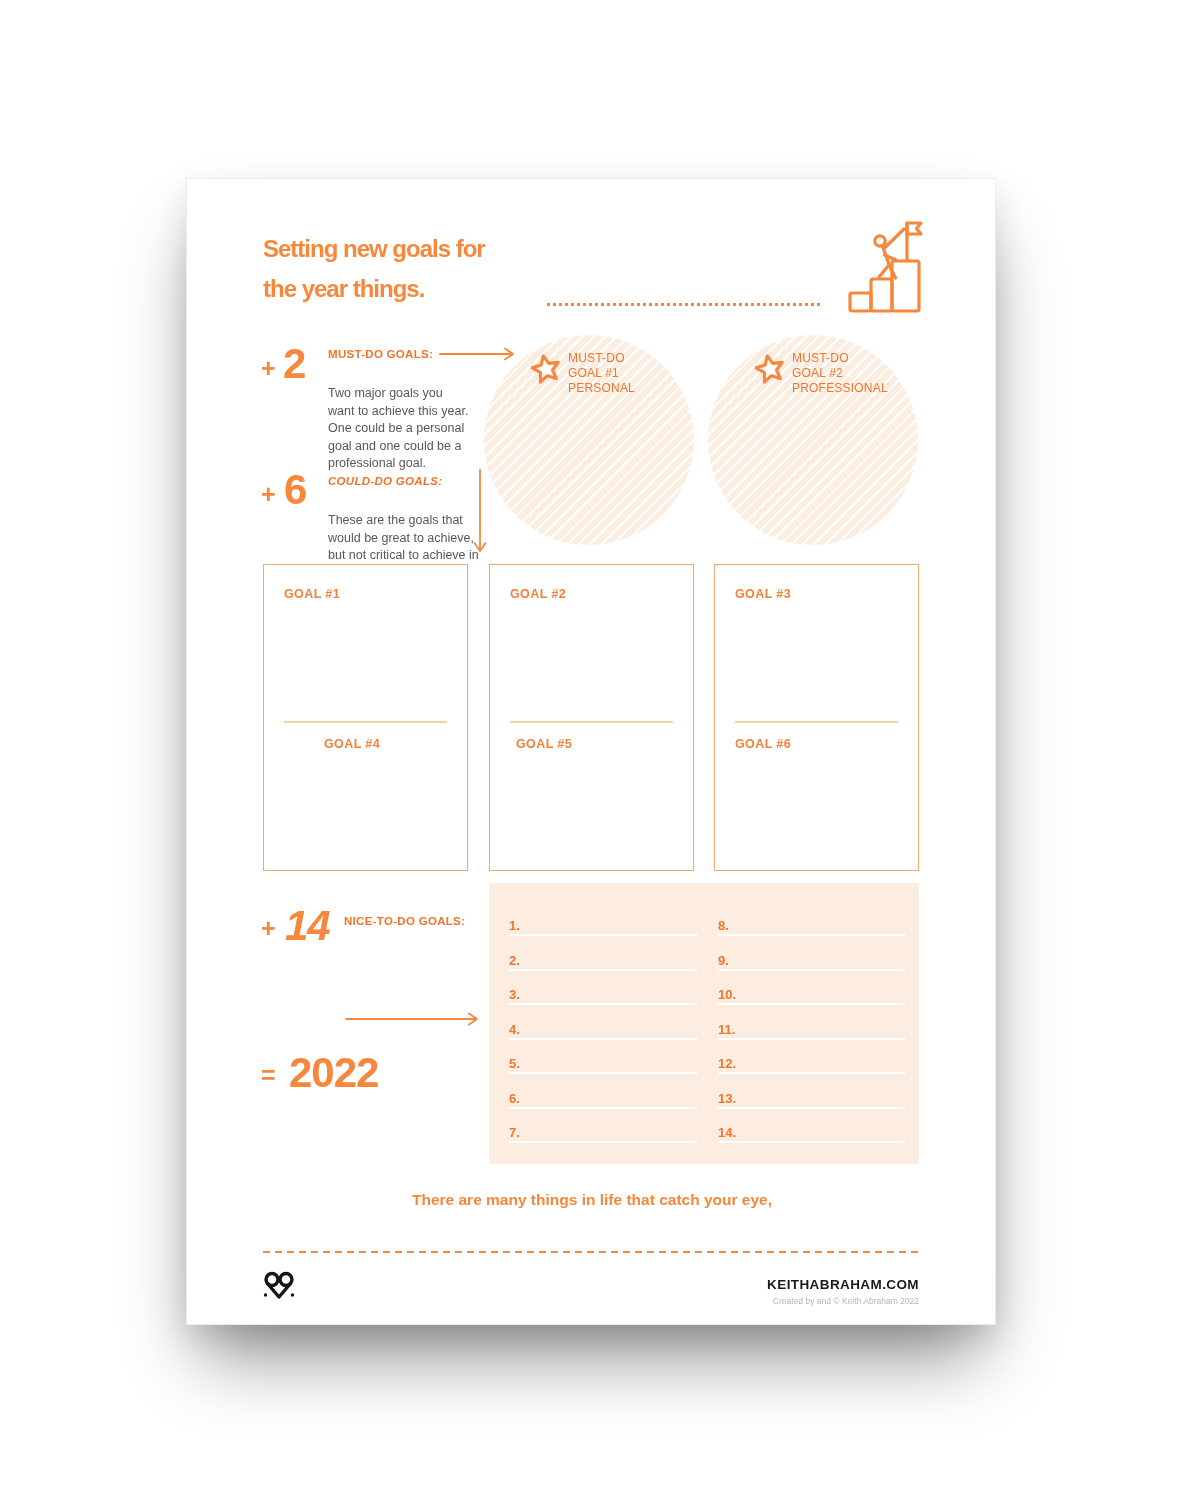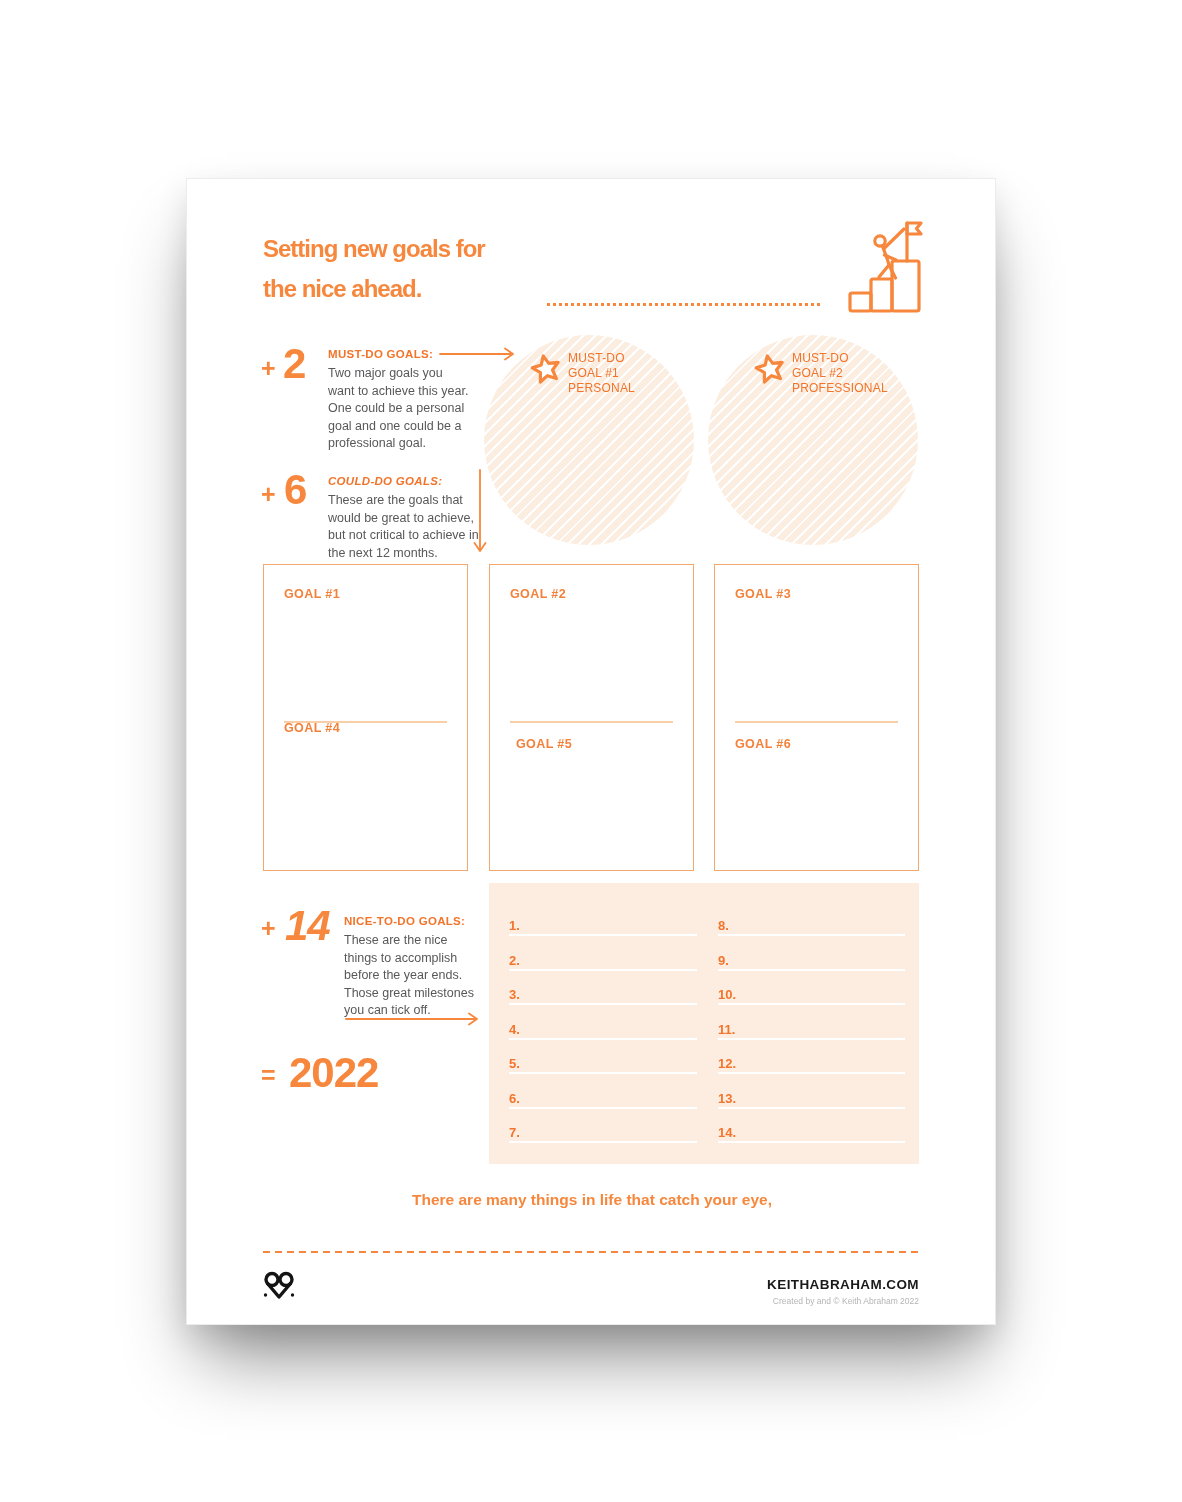--- a/index.html
+++ b/index.html
@@ -24,21 +24,21 @@
   .title-dots {
     left:360px; top:124px; width:276px; height:3px;
     background:repeating-linear-gradient(90deg,#F6873C 0 3px, transparent 3px 6px);
   }
   .climber { left:660px; top:36px; }
 
   
   .sign  { color:#F6873C; font-weight:800; font-size:25px; }
   .count { color:#F6873C; font-weight:800; font-size:42px; letter-spacing:-1px; }
   .slabel { color:#F2742B; font-weight:800; font-size:11.5px; letter-spacing:0.3px; }
-  .para  { color:#58585A; font-size:12.5px; line-height:17.5px; }
+  .para  { color:#58585A; font-size:12.5px; line-height:17.5px;margin-top:20px; }
 
   
   .circle {
     width:210px; height:210px; border-radius:50%;
     background:repeating-linear-gradient(135deg,#FCEDE1 0 6px,#ffffff 6px 8px);
   }
   .circle-label { color:#F2742B; font-weight:400; font-size:12px; line-height:15px; letter-spacing:0.2px; }
 
   
   .gbox {
@@ -66,21 +66,21 @@
 
   svg { display:block; }
 </style>
 </head>
 <body>
 
 <div class="sheet">
 
   <div class="abs title">
     <div>Setting new goals for</div>
-    <div>the nice ahead.</div>
+    <div>the year things.</div>
   </div>
   <div class="abs title-dots"></div>
 
   <div class="abs climber">
     <svg width="76" height="98" viewBox="0 0 76 98" fill="none" stroke="#F6873C" stroke-width="3.2" stroke-linecap="round" stroke-linejoin="round">
       <rect x="3" y="78" width="21" height="18" rx="2"></rect>
       <rect x="24" y="64" width="21" height="32" rx="2"></rect>
       <rect x="45" y="46" width="27" height="50" rx="2"></rect>
       <line x1="60" y1="46" x2="60" y2="8"></line>
       <path d="M60 8 h14 l-4.5 5.5 4.5 5.5 h-14 z"></path>
@@ -137,37 +137,36 @@
     <div class="abs circle-label" style="left:84px; top:16px;">
       <div>MUST-DO</div>
       <div>GOAL #2</div>
       <div>PROFESSIONAL</div>
     </div>
   </div>
 
   <div class="abs gbox" style="left:76px;  top:385px;">
     <div class="gbox-label" style="top:22px;">GOAL #1</div>
     <div class="gbox-div"></div>
-    <div class="gbox-label" style="top:156px;">GOAL #4</div>
+    <div class="gbox-label" style="top:172px;margin-left:40px;">GOAL #4</div>
   </div>
   <div class="abs gbox" style="left:302px; top:385px;">
     <div class="gbox-label" style="top:22px;">GOAL #2</div>
     <div class="gbox-div"></div>
     <div class="gbox-label" style="top:172px;margin-left:6px;">GOAL #5</div>
   </div>
   <div class="abs gbox" style="left:527px; top:385px;">
     <div class="gbox-label" style="top:22px;">GOAL #3</div>
     <div class="gbox-div"></div>
     <div class="gbox-label" style="top:172px;">GOAL #6</div>
   </div>
 
   <div class="abs sign" style="left:74px; top:735px;">+</div>
   <div class="abs count" style="left:98px; top:723px;font-style:italic;">14</div>
   <div class="abs slabel" style="left:157px; top:736px;">NICE-TO-DO GOALS:</div>
-  <div class="abs para" style="left:157px; top:753px; width:138px;">These are the nice things to accomplish before the year ends. Those great milestones you can tick off.</div>
   <div class="abs" style="left:158px; top:832px;">
     <svg width="136" height="16" viewBox="0 0 136 16" fill="none" stroke="#F6873C" stroke-width="1.8" stroke-linecap="round" stroke-linejoin="round">
       <line x1="1" y1="8" x2="130" y2="8"></line>
         <path d="M124 2.5 L132 8 L124 13.5"></path>
     </svg>
   </div>
 
   <div class="abs sign" style="left:74px; top:882px;">=</div>
   <div class="abs count" style="left:102px; top:870px;">2022</div>
 

